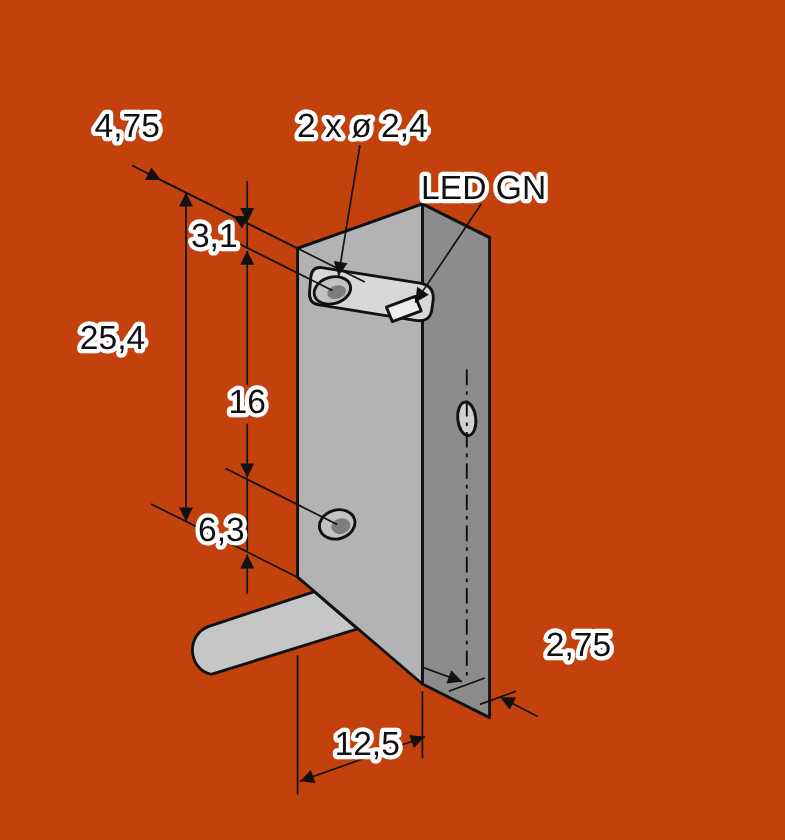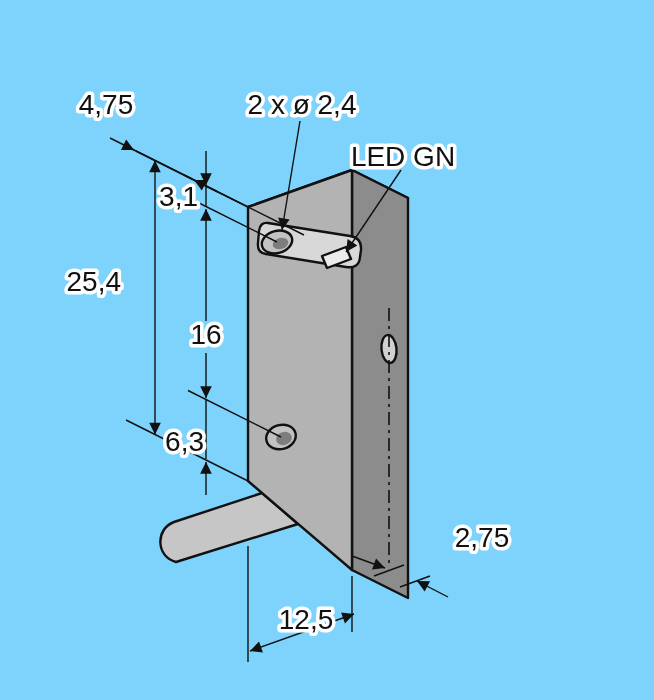--- a/index.html
+++ b/index.html
@@ -1,16 +1,16 @@
 <!DOCTYPE html>
 <html><head>
 <meta charset="utf-8">
 <style>
   html,body{margin:0;padding:0;background:#fff;}
-  .canvas{position:relative;width:654px;height:700px;background:#7dd3fc;overflow:hidden;}
+  .canvas{position:relative;width:654px;height:700px;background:#c2410c;overflow:hidden;}
   svg{display:block;}
   .dim-text{
     font-family:"Liberation Sans", sans-serif;
     font-size:28px;
     fill:#111;
     paint-order:stroke;
     stroke:#fff;
     stroke-width:7px;
     stroke-linejoin:round;
   }

